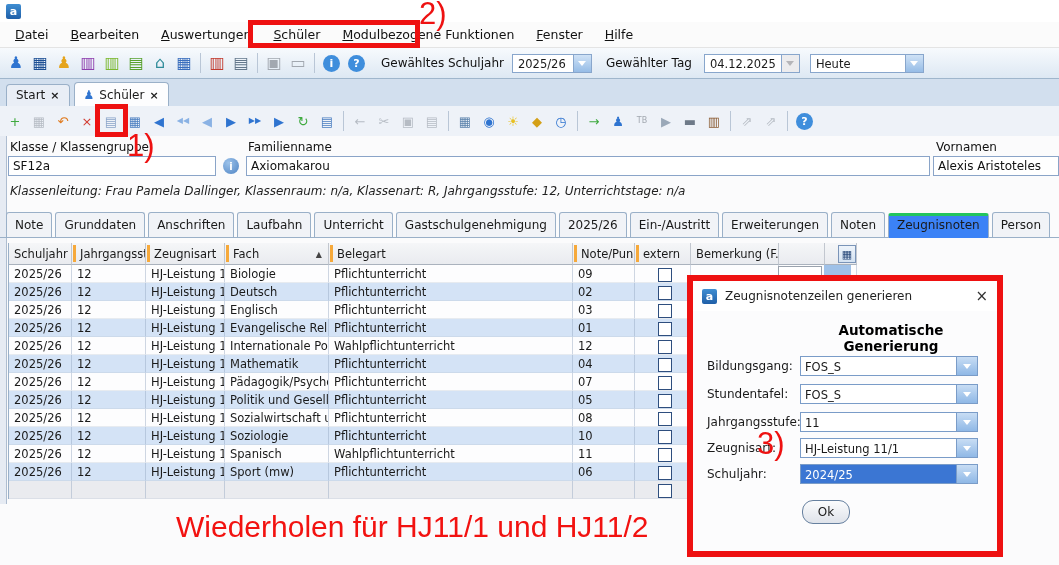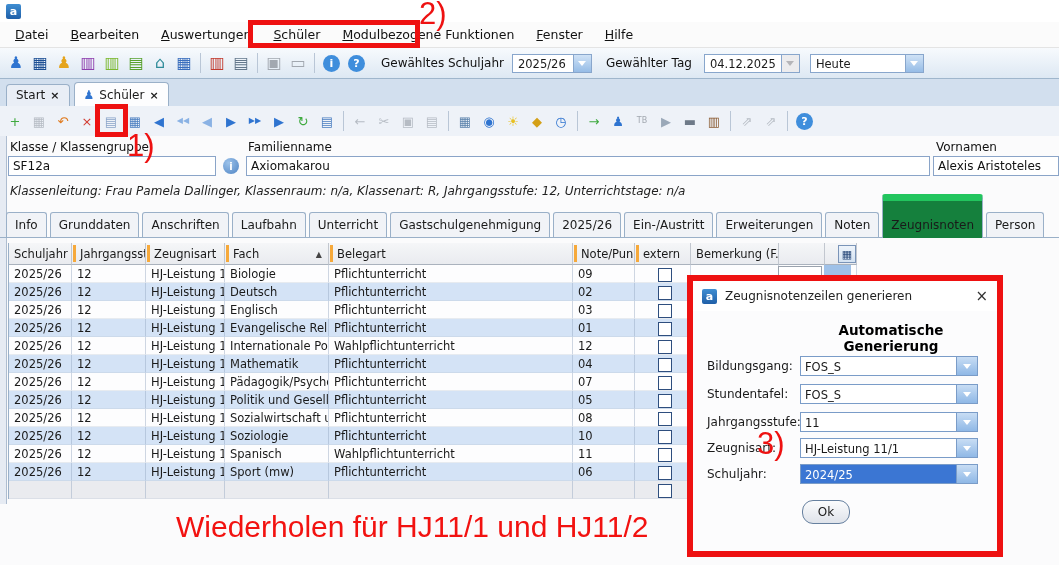--- a/index.html
+++ b/index.html
@@ -50,21 +50,21 @@
           font-family:"DejaVu Sans",sans-serif;font-size:12px;padding:0 4px;color:#111;}
   #infoicon{position:absolute;left:223px;top:158px;width:16px;height:16px;border-radius:50%;
             background:radial-gradient(circle at 35% 30%,#9cc2ea,#4f84c4);color:#fff;font-weight:bold;
             font-size:10px;display:flex;align-items:center;justify-content:center;font-style:normal;}
   #klinfo{position:absolute;left:10px;top:184px;font-size:12px;font-style:italic;color:#222;white-space:nowrap;}
   
   #subtabs{position:absolute;left:0;top:208px;width:100%;height:30px;display:flex;align-items:flex-end;
            padding-left:6px;box-sizing:border-box;border-bottom:1px solid #9ab0c8;}
   .subtab{padding:5px 8px;margin-right:3px;background:#f1f3f7;border:1px solid #9ab0c8;border-bottom:none;
           border-radius:3px 3px 0 0;font-size:12px;white-space:nowrap;}
-  .subtab.active{background:#15803d;border-top:7px solid #22c55e;padding-top:17px;margin-bottom:-1px;padding-bottom:6px;}
+  .subtab.active{background:#3b82f6;border-top:3px solid #22c55e;padding-top:2px;margin-bottom:-1px;padding-bottom:6px;}
   
   #gtable{position:absolute;left:8px;top:243px;width:848px;background:#fff;border-left:1px solid #9ab0c8;box-sizing:content-box;}
   #ghead{display:flex;height:22px;}
   .hcell{position:relative;background:linear-gradient(#f5f6f8,#e9ebef);border-right:1px solid #c2c7cf;
          border-bottom:1px solid #aab2bd;box-sizing:border-box;font-size:11.5px;padding:4px 0 0 5px;
          white-space:nowrap;overflow:hidden;}
   .hcell.marked{padding-left:8px;}
   .hcell.marked::before{content:"";position:absolute;left:1px;top:2px;bottom:2px;width:3px;background:#f6a93b;}
   .hsort{position:absolute;right:6px;top:7px;font-size:8px;color:#444;}
   .trow{display:flex;height:18px;box-sizing:border-box;}
@@ -223,21 +223,21 @@
   <span class="flabel" style="left:10px;top:140px;">Klasse / Klassengruppe</span>
   <input class="tinput" style="left: 8px; top: 156px; width: 208px;" value="SF12a">
   <span id="infoicon">i</span>
   <span class="flabel" style="left:248px;top:140px;">Familienname</span>
   <input class="tinput" style="left: 246px; top: 156px; width: 684px;" value="Axiomakarou">
   <span class="flabel" style="left:936px;top:140px;">Vornamen</span>
   <input class="tinput" style="left: 933px; top: 156px; width: 126px;" value="Alexis Aristoteles">
   <div id="klinfo">Klassenleitung: Frau Pamela Dallinger, Klassenraum: n/a, Klassenart: R, Jahrgangsstufe: 12, Unterrichtstage: n/a</div>
 
   <div id="subtabs">
-      <span class="subtab">Info</span>
+      <span class="subtab">Note</span>
       <span class="subtab">Grunddaten</span>
       <span class="subtab">Anschriften</span>
       <span class="subtab">Laufbahn</span>
       <span class="subtab">Unterricht</span>
       <span class="subtab">Gastschulgenehmigung</span>
       <span class="subtab">2025/26</span>
       <span class="subtab">Ein-/Austritt</span>
       <span class="subtab">Erweiterungen</span>
       <span class="subtab">Noten</span>
       <span class="subtab active">Zeugnisnoten</span>

